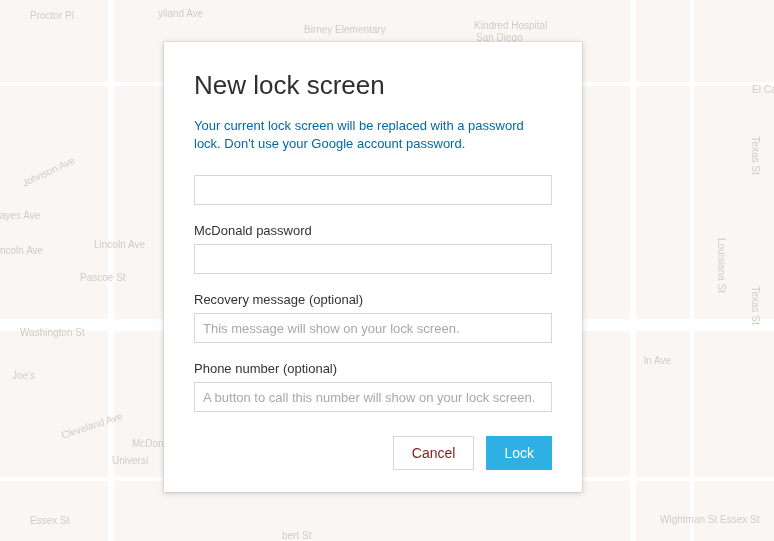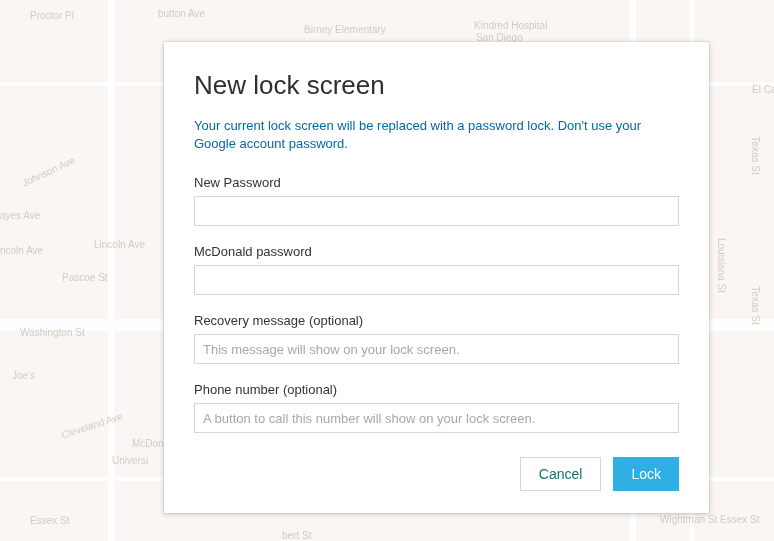--- a/index.html
+++ b/index.html
@@ -41,21 +41,21 @@
     }
     .overlay {
       position: absolute;
       inset: 0;
       background: rgba(255,255,255,0.35);
     }
     .dialog {
       position: absolute;
       left: 164px;
       top: 42px;
-      width: 545px;
+      width: 418px;
       background: #fff;
       box-shadow: 0 1px 6px rgba(0,0,0,0.2), 0 0 0 1px rgba(0,0,0,0.05);
       padding: 28px 30px 22px 30px;
     }
     .dialog-title {
       font-size: 26px;
       font-weight: 400;
       color: #2f2f2f;
       margin-bottom: 16px;
     }
@@ -97,67 +97,66 @@
       height: 34px;
       padding: 0 18px;
       font-size: 14px;
       border: none;
       cursor: pointer;
       font-family: inherit;
     }
     .btn-cancel {
       background: #fff;
       border: 1px solid #d6d6d6;
-      color: #0f766e;
+      color: #7f1d1d;
     }
     .btn-primary {
       background: #2eb0e4;
       color: #fff;
     }
   </style>
 </head>
 <body>
 
 <div class="map-bg"></div>
 <div id="map-labels">
     <span class="map-label" style="left: 30px; top: 10px;">Proctor Pl</span>
     <span class="map-label" style="left: 20px; top: 166px; transform: rotate(-25deg);">Johnson Ave</span>
     <span class="map-label" style="left: 0px; top: 210px;">ayes Ave</span>
     <span class="map-label" style="left: 0px; top: 245px;">ncoln Ave</span>
     <span class="map-label" style="left: 94px; top: 239px;">Lincoln Ave</span>
-    <span class="map-label" style="left: 62px; top: 272px;">Pascoe St</span>
+    <span class="map-label" style="left: 80px; top: 272px;">Pascoe St</span>
     <span class="map-label" style="left: 20px; top: 327px;">Washington St</span>
     <span class="map-label" style="left: 12px; top: 370px;">Joe's</span>
     <span class="map-label" style="left: 60px; top: 420px; transform: rotate(-18deg);">Cleveland Ave</span>
     <span class="map-label" style="left: 132px; top: 438px;">McDonald</span>
     <span class="map-label" style="left: 112px; top: 455px;">Universi</span>
     <span class="map-label" style="left: 30px; top: 515px;">Essex St</span>
     <span class="map-label" style="left: 130px; top: 530px; margin-top: 14px;">nd Ave</span>
     <span class="map-label" style="left: 242px; top: 530px; padding-left: 40px;">bert St</span>
     <span class="map-label" style="left: 320px; top: 558px;">tre St</span>
-    <span class="map-label" style="left: 158px; top: 8px;">button Ave</span>
+    <span class="map-label" style="left: 158px; top: 8px;">ylland Ave</span>
     <span class="map-label" style="left: 304px; top: 24px;">Birney Elementary</span>
     <span class="map-label" style="left: 474px; top: 20px;">Kindred Hospital</span>
     <span class="map-label" style="left: 476px; top: 32px;">San Diego</span>
     <span class="map-label" style="left: 752px; top: 84px;">El Ca</span>
     <span class="map-label" style="left: 736px; top: 150px; transform: rotate(90deg);">Texas St</span>
     <span class="map-label" style="left: 694px; top: 260px; transform: rotate(90deg);">Louisiana St</span>
     <span class="map-label" style="left: 736px; top: 300px; transform: rotate(90deg);">Texas St</span>
     <span class="map-label" style="left: 644px; top: 355px;">ln Ave</span>
     <span class="map-label" style="left: 620px; top: 514px; margin-left: 40px;">Wightman St</span>
     <span class="map-label" style="left: 720px; top: 514px;">Essex St</span>
   </div>
 <div class="overlay"></div>
 
 <div class="dialog">
   <h1 class="dialog-title">New lock screen</h1>
   <p class="dialog-desc">Your current lock screen will be replaced with a password lock. Don't use your Google account password.</p>
 
   <div class="field">
-    <label class="field-label">New Password</label>
     <input type="password" class="field-input" value="" style="">
   </div>
 
   <div class="field">
     <label class="field-label">McDonald password</label>
     <input type="password" class="field-input" value="" style="">
   </div>
 
   <div class="field">
     <label class="field-label">Recovery message (optional)</label>

